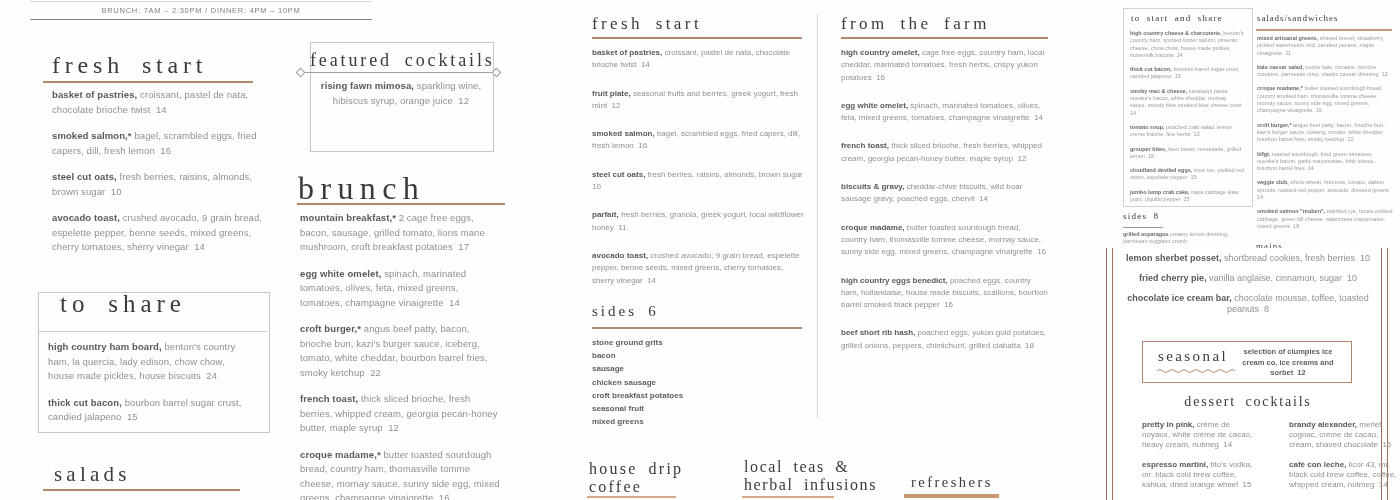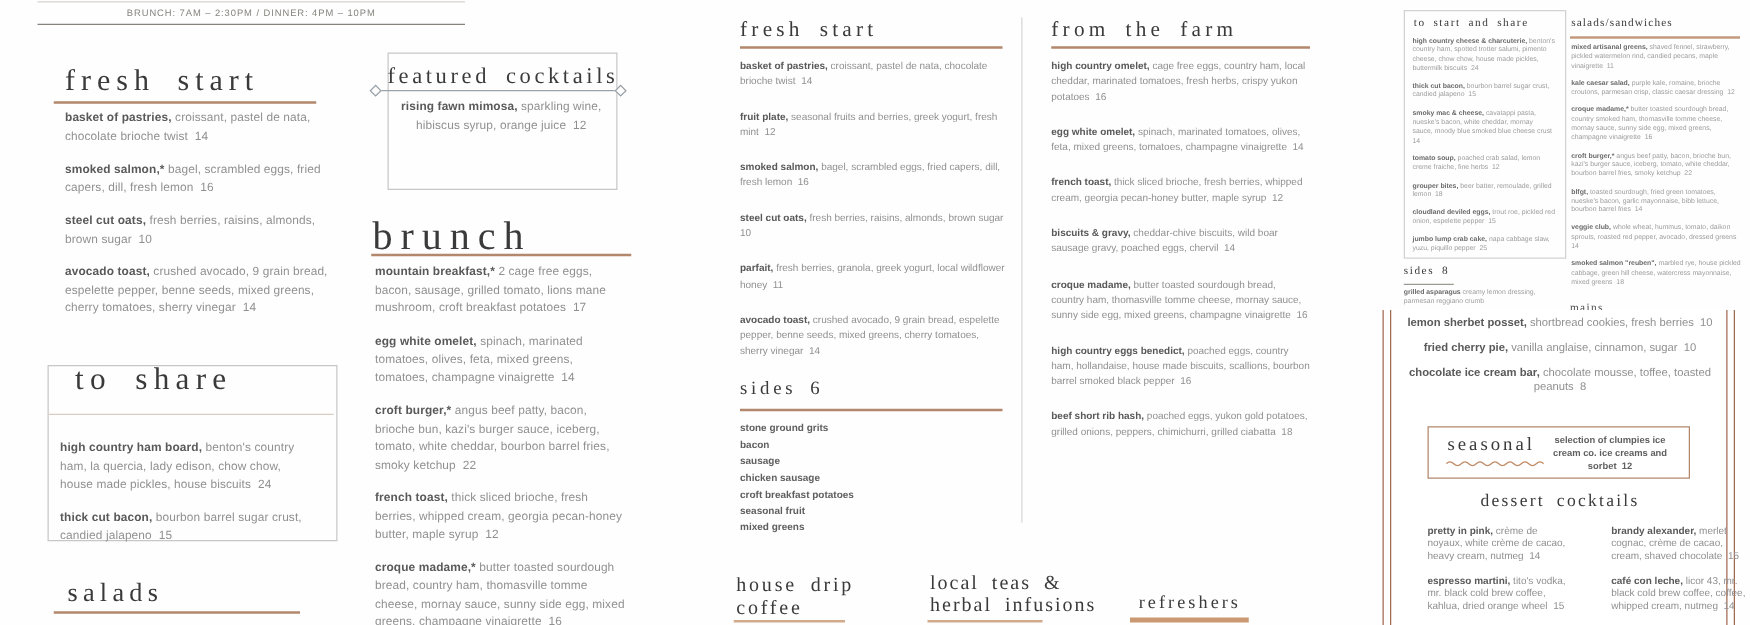--- a/index.html
+++ b/index.html
@@ -84,21 +84,21 @@
         <div class="mi"><span class="nm">mountain breakfast,* </span><span class="ds">2 cage free eggs, bacon, sausage, grilled tomato, lions mane mushroom, croft breakfast potatoes  17</span></div>
         <div class="mi"><span class="nm">egg white omelet, </span><span class="ds">spinach, marinated tomatoes, olives, feta, mixed greens, tomatoes, champagne vinaigrette  14</span></div>
         <div class="mi"><span class="nm">croft burger,* </span><span class="ds">angus beef patty, bacon, brioche bun, kazi's burger sauce, iceberg, tomato, white cheddar, bourbon barrel fries, smoky ketchup  22</span></div>
         <div class="mi"><span class="nm">french toast, </span><span class="ds">thick sliced brioche, fresh berries, whipped cream, georgia pecan-honey butter, maple syrup  12</span></div>
         <div class="mi"><span class="nm">croque madame,* </span><span class="ds">butter toasted sourdough bread, country ham, thomasville tomme cheese, mornay sauce, sunny side egg, mixed greens, champagne vinaigrette  16</span></div>
       </div>
 
     <div class="box" style="left:38px;top:292px;width:230px;height:139px;"></div>
     <div class="abs st" style="left:48px;top:290px;font-size:25px;margin-left:12px;">to share</div>
     <div class="rule-thin abs" style="left:39px;top:331px;width:228px;background:#d9cdc2;"></div>
-    <div class="abs sec-lg" style="left:48px;top:352px;width:204px;">
+    <div class="abs sec-lg" style="left:48px;top:340px;width:204px;">
         <div class="mi"><span class="nm">high country ham board, </span><span class="ds">benton's country ham, la quercia, lady edison, chow chow, house made pickles, house biscuits  24</span></div>
         <div class="mi"><span class="nm">thick cut bacon, </span><span class="ds">bourbon barrel sugar crust, candied jalapeno  15</span></div>
       </div>
 
     <div class="abs st" style="left:54px;top:462px;font-size:21px;">salads</div>
     <div class="rule abs" style="left:43px;top:489px;width:197px;"></div>
   </div>
 
   <div>
     <div class="abs st" style="left:592px;top:14px;font-size:17px;">fresh start</div>

